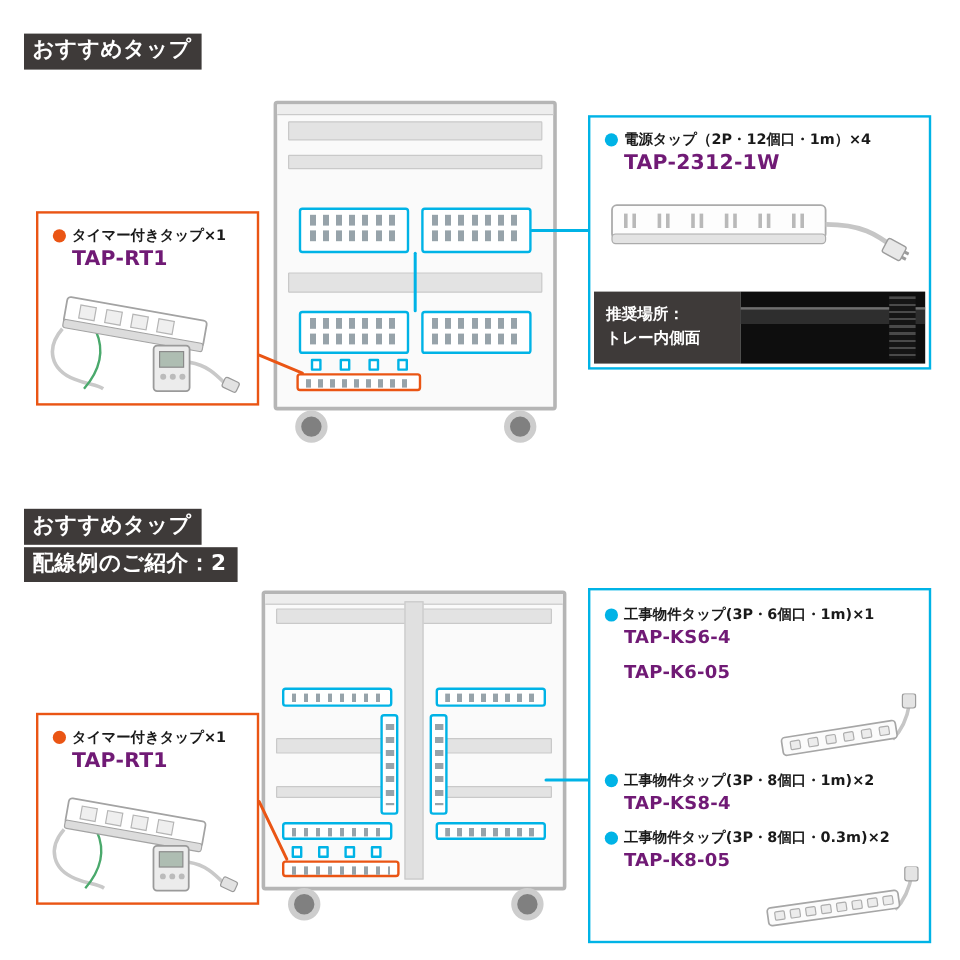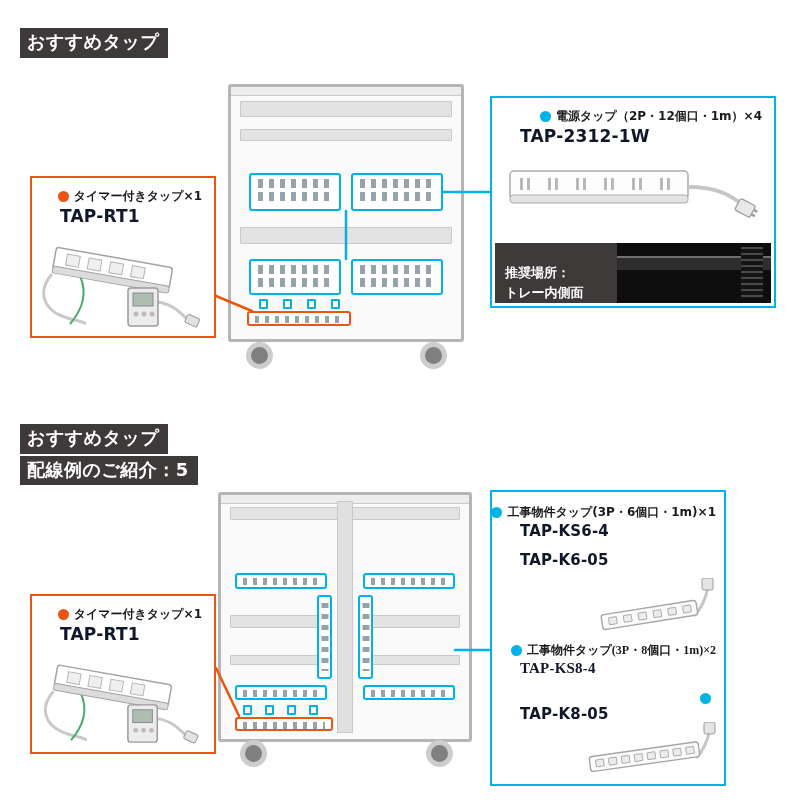--- a/index.html
+++ b/index.html
@@ -28,35 +28,35 @@
   .orow-sm{height:7px;margin:3px 6px 0;background:repeating-linear-gradient(90deg,#97a3aa 0 4px,transparent 4px 10px);}
   .orow-v{position:absolute;top:6px;bottom:6px;left:50%;width:7px;transform:translateX(-50%);
           background:repeating-linear-gradient(180deg,#97a3aa 0 5px,transparent 5px 11px);}
   .plug{position:absolute;width:9px;height:10px;background:#fff;border:2px solid var(--accent-cyan);border-radius:1px;}
   .wheel{position:absolute;width:27px;height:27px;border-radius:50%;background:#808080;border:5px solid #cdcdcd;}
 
   
   .callout{position:absolute;background:#fff;padding:10px 12px;}
   .cyan-box{border:2.5px solid var(--accent-cyan);}
   .orange-box{border:2.5px solid var(--accent-orange);}
-  .crow{display:flex;align-items:flex-start;justify-content:flex-end;}
+  .crow{display:flex;align-items:flex-start;}
   .bullet{flex:0 0 auto;width:11px;height:11px;border-radius:50%;margin:3px 5px 0 0;}
   .bullet.cyan{background:var(--accent-cyan);}
   .bullet.orange{background:var(--accent-orange);}
   .clabel{font-size:12px;font-weight:600;color:#1a1a1a;line-height:1.4;white-space:nowrap;}
-  .cmodel{font-size:17px;font-weight:bold;color:#0f172a;margin:1px 0 0 16px;letter-spacing:.2px;}
+  .cmodel{font-size:17px;font-weight:bold;color:#701a75;margin:1px 0 0 16px;letter-spacing:.2px;}
   .cmodel.small{font-size:15px;}
   .item{position:absolute;left:12px;right:8px;}
 
   .illus{position:absolute;}
   .tap2312-illus{display:block;margin:5px 0 0 2px;}
 
   .bottom-row{position:absolute;left:3px;right:3px;bottom:3px;height:60px;display:flex;}
   .place-box{flex:0 0 122px;background:var(--heading-bg);color:#fff;font-size:13px;font-weight:bold;
-             padding:20px 0 0 10px;line-height:1.5;}
+             padding:10px 0 0 10px;line-height:1.5;}
   .tray-photo{flex:1;position:relative;background:#0e0e0e;overflow:hidden;}
   .photo-shelf{position:absolute;left:0;right:0;top:13px;height:14px;background:#2e2e2e;border-top:2px solid #6f6f6f;}
   .photo-vent{position:absolute;right:8px;top:4px;bottom:4px;width:22px;
               background:repeating-linear-gradient(180deg,#4a4a4a 0 2px,#151515 2px 6px);}
 
   .connectors{position:absolute;left:0;top:0;pointer-events:none;}
 </style>
 </head>
 <body>
 
@@ -165,21 +165,21 @@
       </div>
       <div class="tray-photo">
         <div class="photo-shelf"></div>
         <div class="photo-vent"></div>
       </div>
     </div>
   </div>
 
   <div class="heading" style="left:20px;top:424px;">
     <span class="hbar">おすすめタップ</span>
-    <span class="hbar">配線例のご紹介：5</span>
+    <span class="hbar">配線例のご紹介：2</span>
   </div>
 
   <div class="cart-body" style="left:218px;top:492px;width:254px;height:250px;">
     <div class="cart-top"></div>
     <div class="shelf" style="top:12px;height:13px;"></div>
     <div class="divider" style="left:116px;width:16px;"></div>
     <div class="shelf" style="left:9px;width:98px;top:120px;height:13px;"></div>
     <div class="shelf" style="left:141px;width:98px;top:120px;height:13px;"></div>
     <div class="shelf" style="left:9px;width:98px;top:160px;height:10px;"></div>
     <div class="shelf" style="left:141px;width:98px;top:160px;height:10px;"></div>
@@ -235,21 +235,21 @@
       <path d="M 118 70 C 132 72 140 80 148 88" stroke="#c9c9c9" stroke-width="3" fill="none"></path>
       <rect x="88" y="56" width="30" height="38" rx="3" fill="#ececec" stroke="#9a9a9a" stroke-width="1.5"></rect>
       <rect x="93" y="61" width="20" height="13" fill="#aebdb2" stroke="#8a8a8a"></rect>
       <circle cx="96" cy="82" r="2.5" fill="#bbb"></circle>
         <circle cx="104" cy="82" r="2.5" fill="#bbb"></circle>
         <circle cx="112" cy="82" r="2.5" fill="#bbb"></circle>
       <rect x="146" y="84" width="13" height="9" rx="2" fill="#e2e2e2" stroke="#9a9a9a" transform="rotate(25 152 88)"></rect>
     </svg>
   </div>
 
-  <div class="callout cyan-box" style="left:490px;top:490px;width:236px;height:296px;">
+  <div class="callout cyan-box" style="left:490px;top:490px;width:286px;height:296px;">
     <div class="item" style="top:12px;">
       <div class="crow">
         <span class="bullet cyan"></span>
         <span class="clabel">工事物件タップ(3P・6個口・1m)×1</span>
       </div>
       <div class="cmodel small">TAP-KS6-4</div>
     </div>
     <div class="item" style="top:58px;">
       <div class="cmodel small">TAP-K6-05</div>
     </div>
@@ -261,30 +261,31 @@
         <rect x="2" y="36" width="96" height="15" rx="3" fill="#fbfbfb" stroke="#a6a6a6" stroke-width="1.4"></rect>
         <rect x="9" y="40" width="8" height="7" rx="1" fill="#ececec" stroke="#adadad"></rect>
         <rect x="24" y="40" width="8" height="7" rx="1" fill="#ececec" stroke="#adadad"></rect>
         <rect x="39" y="40" width="8" height="7" rx="1" fill="#ececec" stroke="#adadad"></rect>
         <rect x="54" y="40" width="8" height="7" rx="1" fill="#ececec" stroke="#adadad"></rect>
         <rect x="69" y="40" width="8" height="7" rx="1" fill="#ececec" stroke="#adadad"></rect>
         <rect x="84" y="40" width="8" height="7" rx="1" fill="#ececec" stroke="#adadad"></rect>
       </g>
     </svg>
 
-    <div class="item" style="top:150px;font-family:Liberation Serif, serif;">
+    <div class="item" style="top:150px;">
       <div class="crow">
         <span class="bullet cyan"></span>
         <span class="clabel">工事物件タップ(3P・8個口・1m)×2</span>
       </div>
       <div class="cmodel small">TAP-KS8-4</div>
     </div>
     <div class="item" style="top:198px;">
       <div class="crow">
         <span class="bullet cyan"></span>
+        <span class="clabel">工事物件タップ(3P・8個口・0.3m)×2</span>
       </div>
       <div class="cmodel small">TAP-K8-05</div>
     </div>
 
     <svg class="illus" style="top:230px;right:4px;" width="132" height="58" viewBox="0 0 132 58">
       <path d="M 108 36 C 116 28 120 18 122 6" fill="none" stroke="#c6c6c6" stroke-width="3"></path>
       <rect x="116" y="0" width="11" height="12" rx="2" fill="#e4e4e4" stroke="#9c9c9c"></rect>
       <g transform="rotate(-8 8 42)">
         <rect x="2" y="34" width="110" height="15" rx="3" fill="#fbfbfb" stroke="#a6a6a6" stroke-width="1.4"></rect>
         <rect x="8" y="38" width="8" height="7" rx="1" fill="#ececec" stroke="#adadad"></rect>

